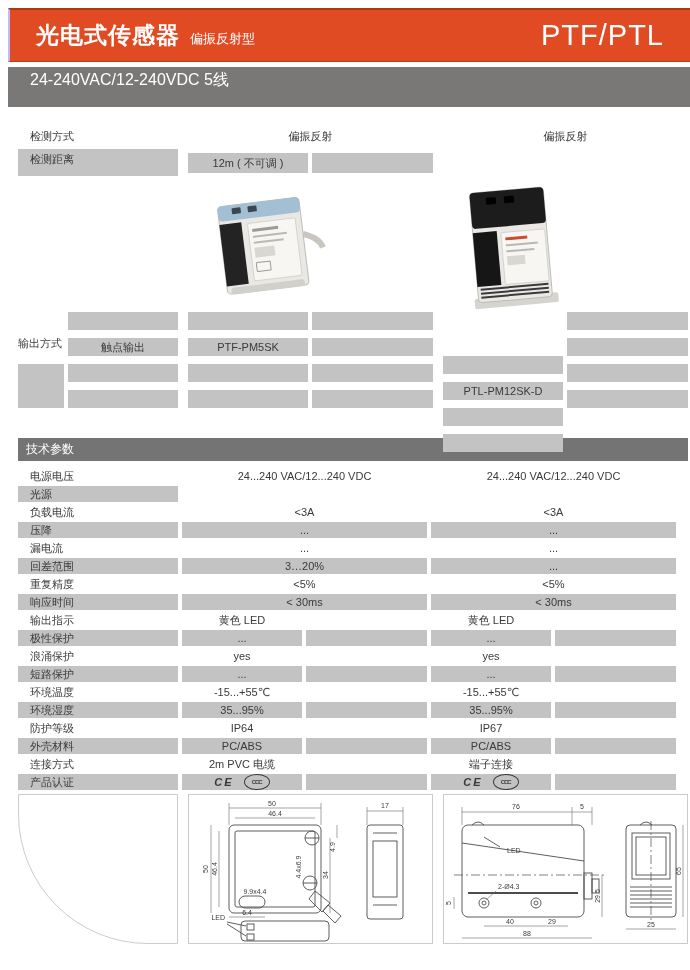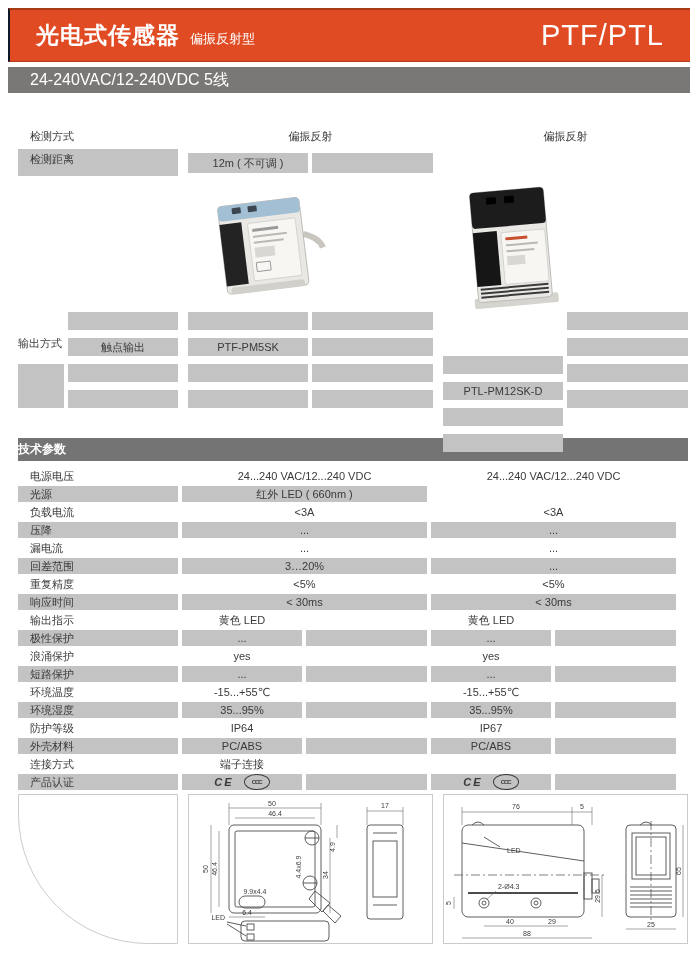--- a/index.html
+++ b/index.html
@@ -1,26 +1,26 @@
 <!DOCTYPE html>
 <html><head>
 <meta charset="utf-8">
 <style>
   html,body{margin:0;padding:0;background:#fff;}
   .page{position:relative;width:690px;height:970px;background:#fff;outline:1px solid #e4e4e4;
         font-family:"Liberation Sans","DejaVu Sans",sans-serif;color:#3a3a3a;overflow:hidden;}
   
   .orange-bar{position:absolute;top:8px;left:8px;right:0;height:54px;background:#e04b23;
-              border-top:2px solid #a93a16;border-left:2px solid #0f172a;border-bottom:1px solid #b53e18;
+              border-top:2px solid #a93a16;border-left:2px solid #c4b5fd;border-bottom:1px solid #b53e18;
               display:flex;align-items:center;justify-content:space-between;padding:0 26px;box-sizing:border-box;color:#fff;}
   .title-wrap{display:flex;align-items:baseline;gap:10px;}
   .main-title{font-size:23px;font-weight:bold;letter-spacing:1px;}
   .sub-title{font-size:13px;}
   .model-title{font-size:29px;letter-spacing:1px;}
-  .gray-bar{position:absolute;top:67px;left:8px;right:0;height:26px;background:#7a7876;color:#fff;
+  .gray-bar{position:absolute;top:67px;left:8px;right:0;height:40px;background:#7a7876;color:#fff;
             font-size:16px;line-height:26px;padding-left:22px;box-sizing:border-box;}
   
   .content{position:absolute;left:18px;top:128px;width:670px;}
   .grid{display:grid;grid-template-columns:160px 245px 245px;column-gap:10px;}
   .halves{display:grid;grid-template-columns:120px 121px;column-gap:4px;}
   .hdr{background:#747474;color:#fff;font-size:12px;font-weight:bold;height:22px;line-height:22px;}
   .hdr.lab{padding-left:12px;}
   .hdr.c{text-align:center;}
   .hdr-row{margin-bottom:6px;}
   .trow{font-size:11px;align-items:center;}
@@ -37,22 +37,22 @@
   .out-block{position:relative;height:108px;}
   .ob{position:absolute;height:18px;background:#c3c3c3;font-size:11px;line-height:18px;text-align:center;}
   .out-label{position:absolute;left:0;top:24px;width:46px;font-size:11px;line-height:14px;}
   .x-sub{left:50px;width:110px;}
   .x-p1{left:170px;width:120px;}
   .x-p2{left:294px;width:121px;}
   .x-l1{left:425px;width:120px;margin-top:44px;}
   .x-l2{left:549px;width:121px;}
   .blk2-side{position:absolute;left:0;top:52px;width:46px;height:44px;background:#c3c3c3;}
   
-  .tech-bar{background:#747474;color:#fff;font-size:12px;font-weight:bold;height:23px;line-height:23px;
-            padding-left:0;margin:18px 0 7px 0;}
+  .tech-bar{background:#747474;color:#fff;font-size:12px;font-weight:normal;height:23px;line-height:23px;
+            padding-left:8px;margin:18px 0 7px 0;}
   .srow{display:grid;grid-template-columns:160px 245px 245px;column-gap:4px;height:16px;margin-bottom:2px;
         font-size:11px;line-height:16px;}
   .srow .lab{padding-left:12px;}
   .srow .val{text-align:center;}
   .srow.gray .lab,.srow.gray .val,.srow.gray .h1,.srow.gray .h2{background:#c3c3c3;}
   .h1{text-align:center;}
   .certs{display:flex;align-items:center;justify-content:center;gap:10px;}
   .ce{font-size:11px;font-weight:bold;letter-spacing:2px;font-style:italic;}
   .ccc{display:inline-flex;align-items:center;justify-content:center;width:24px;height:14px;
        border:1px solid #3a3a3a;border-radius:50%;font-size:6px;font-weight:bold;letter-spacing:-1px;}
@@ -160,21 +160,20 @@
 
     <div class="tech-bar">技术参数</div>
 
     <div class="srow">
       <div class="lab">电源电压</div>
       <div class="val">24...240 VAC/12...240 VDC</div>
       <div class="val">24...240 VAC/12...240 VDC</div>
     </div>
     <div class="srow gray">
       <div class="lab">光源</div>
-      <div class="val">红外 LED ( 660nm )</div>
     </div>
     <div class="srow">
       <div class="lab">负载电流</div>
       <div class="val">&lt;3A</div>
       <div class="val">&lt;3A</div>
     </div>
     <div class="srow gray">
       <div class="lab">压降</div>
       <div class="val">...</div>
       <div class="val">...</div>
@@ -282,20 +281,24 @@
           <div class="h1">PC/ABS</div>
           <div class="h2"></div>
         </div>
       <div class="halves">
           <div class="h1">PC/ABS</div>
           <div class="h2"></div>
         </div>
     </div>
     <div class="srow">
       <div class="lab">连接方式</div>
+      <div class="halves">
+          <div class="h1">2m PVC 电缆</div>
+          <div class="h2"></div>
+        </div>
       <div class="halves">
           <div class="h1">端子连接</div>
           <div class="h2"></div>
         </div>
     </div>
 
     <div class="srow gray">
       <div class="lab">产品认证</div>
       <div class="halves">
         <div class="h1 certs">

